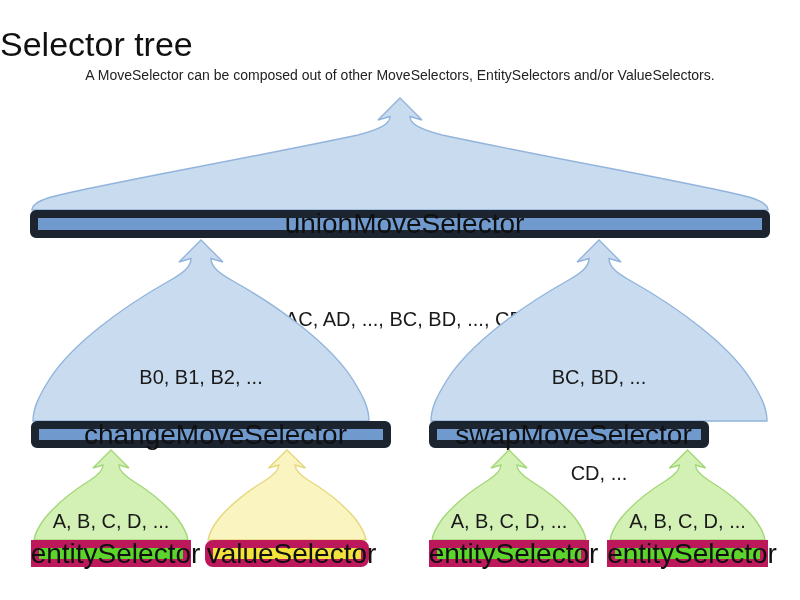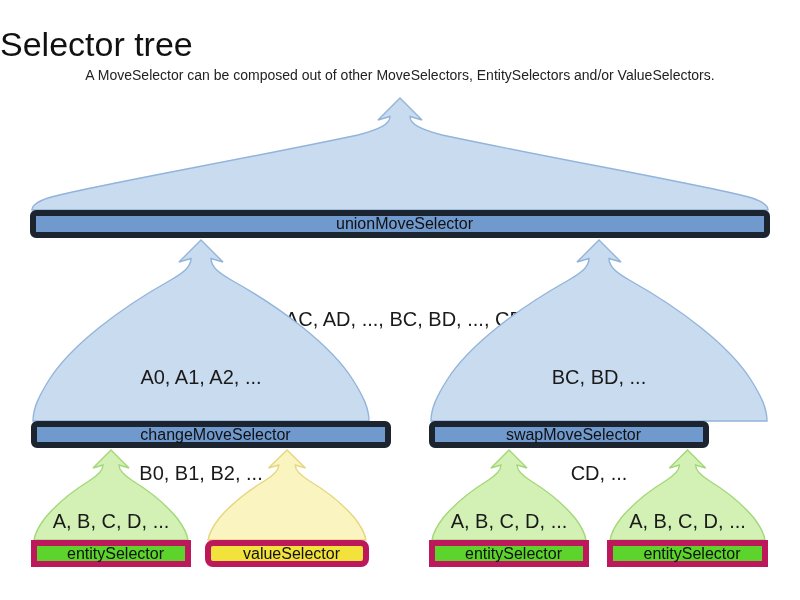--- a/index.html
+++ b/index.html
@@ -15,22 +15,22 @@
   .blob-blue path{fill:var(--blob-blue);stroke:var(--blob-blue-border);stroke-width:1.4;}
   .blob-green path{fill:var(--blob-green);stroke:var(--blob-green-border);stroke-width:1.4;}
   .blob-yellow path{fill:var(--blob-yellow);stroke:var(--blob-yellow-border);stroke-width:1.4;}
 
   .blob-text{text-align:center;font-size:20px;color:#1a1a1a;white-space:pre;}
   .top-lines{line-height:31px;}
   .mid-lines{line-height:32px;}
   .leaf-line{line-height:28px;}
 
   .bar{
-    box-sizing:border-box;border:6px solid #be185d;border-radius:6px;
-    text-align:center;font-size:16px;color:#101010;
+    box-sizing:border-box;border:8px solid #be185d;border-radius:6px;
+    text-align:center;font-size:28px;color:#101010;
     display:flex;align-items:center;justify-content:center;padding-left:9px;
   }
   .bar-blue{background:var(--bar-blue);border-color:#1c2430;}
   .bar-green{background:var(--bar-green);border-radius:0;}
   .bar-yellow{background:var(--bar-yellow);border-radius:8px;}
 </style>
 </head>
 <body>
 
 <div id="canvas">
@@ -62,21 +62,20 @@
       C 180,27 188,33 202,41
       C 250,68 300,105 322,140
       C 332,156 338,168 338,181
       L 2,181
       C 2,168 8,156 18,140
       C 40,105 90,68 138,41
       C 152,33 160,27 160,18.5
       L 148,22 Z"></path>
   </svg>
   <div class="abs blob-text mid-lines" style="left:31px;top:297px;width:340px;">
-    <div>A0, A1, A2, ...</div>
     <div>B0, B1, B2, ...</div>
     
   </div>
   <div class="abs bar bar-blue" style="left:31px;top:421px;width:360px;height:27px;">changeMoveSelector</div>
 
   <svg class="abs blob blob-blue" style="left:429px;top:240px;" width="340" height="181" viewBox="0 0 340 181" preserveAspectRatio="none">
     <path d="
       M 170,0 L 192,22 L 180,18.5
       C 180,27 188,33 202,41
       C 250,68 300,105 322,140

